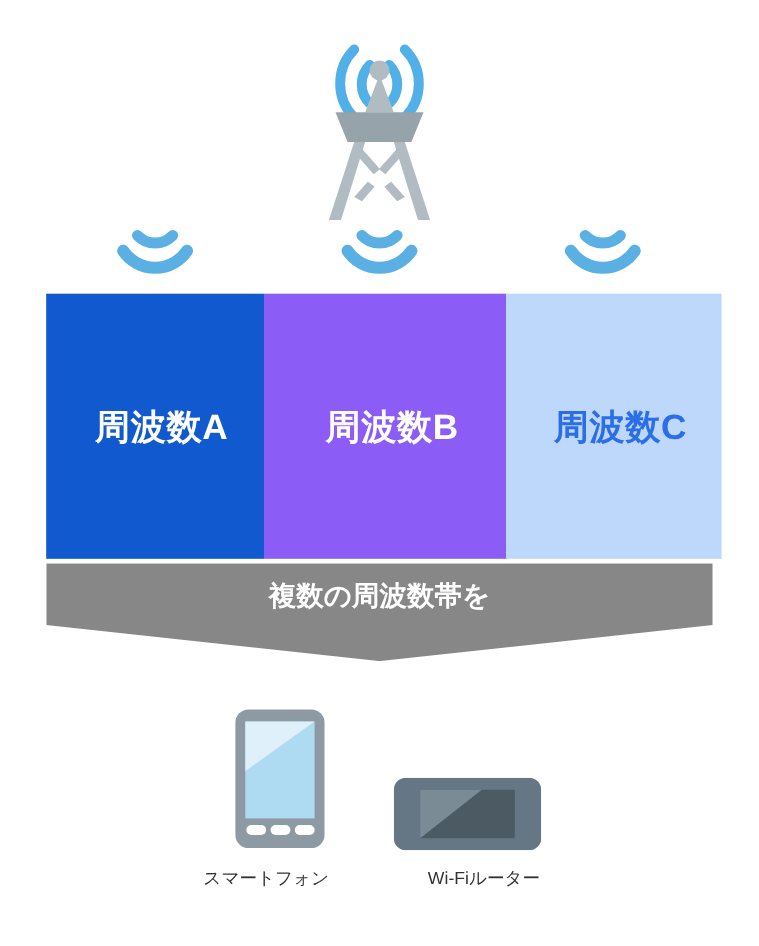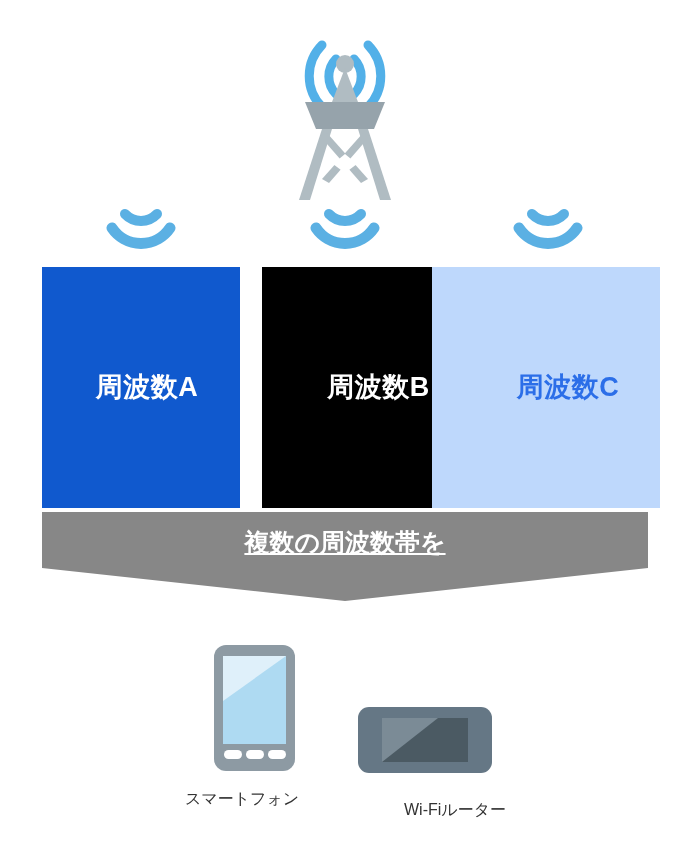--- a/index.html
+++ b/index.html
@@ -52,25 +52,25 @@
   }
   .freq-block {
     position: absolute;
     top: 0;
     height: 241px;
     display: flex;
     align-items: center;
     justify-content: center;
   }
   #block-a { left: 0px;   width: 198px; background: #1059ce; }
-  #block-b { left: 220px; width: 221px; background: #000000; }
-  #block-c { left: 390px; width: 196px; background: #bed8fc; padding-left: 32px; }
+  #block-b { left: 198px; width: 221px; background: #8b5cf6; }
+  #block-c { left: 418px; width: 196px; background: #bed8fc; }
 
   .freq-label {
-    font-size: 27px;
+    font-size: 32px;
     font-weight: bold;
     letter-spacing: 0.5px;
     line-height: 1;
     white-space: nowrap;
     margin-left: 12px;
   }
   #block-a .freq-label { color: #ffffff; }
   #block-b .freq-label { color: #ffffff; }
   #block-c .freq-label { color: #2b6ee8; }
 
@@ -94,21 +94,20 @@
   #banner-text {
     position: absolute;
     left: 0;
     top: 14px;
     width: 606px;
     text-align: center;
     color: #ffffff;
     font-size: 25px;
     font-weight: bold;
     line-height: 1.28;
-    text-decoration: underline;
   }
   #banner-text .line { display: block; }
 
   
   #phone-group {
     position: absolute;
     left: 212px;
     top: 643px;
     width: 85px;
     height: 130px;
@@ -124,21 +123,21 @@
   
   .device-caption {
     position: absolute;
     top: 789px;
     color: #333333;
     font-size: 16px;
     white-space: nowrap;
     text-align: center;
   }
   #caption-phone { left: 168px; width: 148px; }
-  #caption-router { left: 360px; width: 190px; margin-top: 11px; }
+  #caption-router { left: 345px; width: 190px; }
 </style>
 </head>
 <body>
 
 <div id="stage">
 
   <div id="tower-group">
     <svg width="150" height="170" viewBox="0 0 150 170" xmlns="http://www.w3.org/2000/svg">
 
       <g fill="none" stroke="#52b0e8" stroke-linecap="round">

